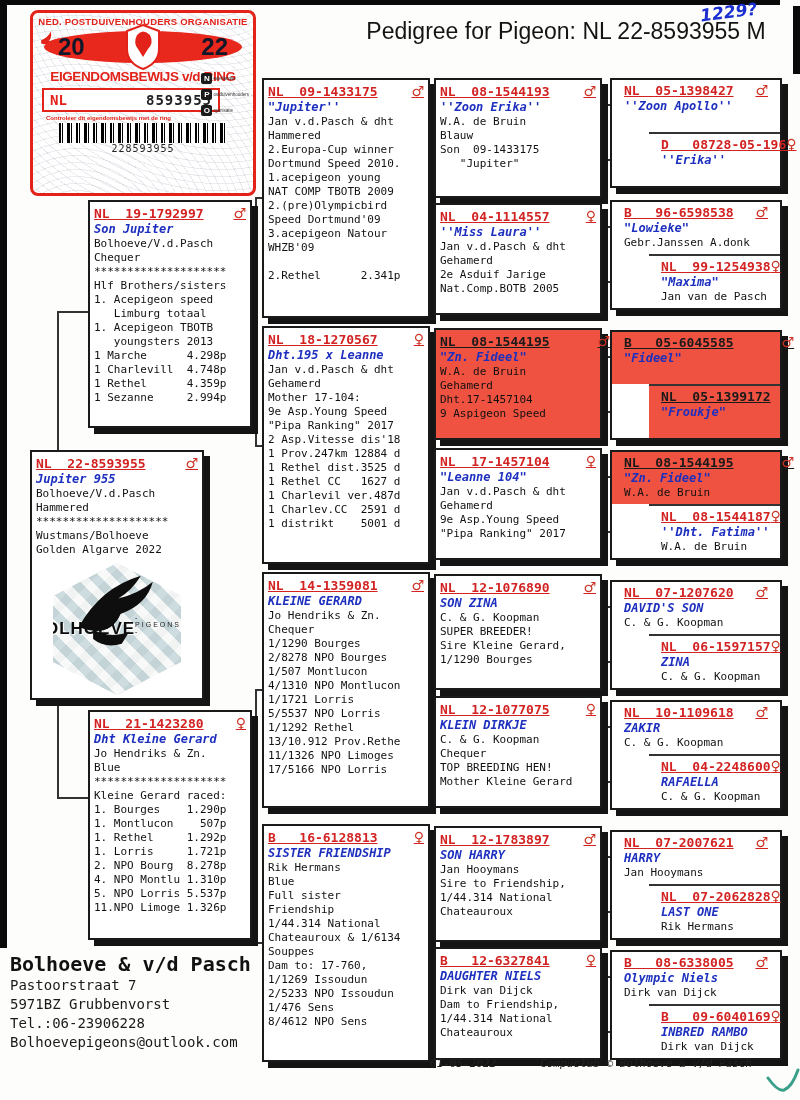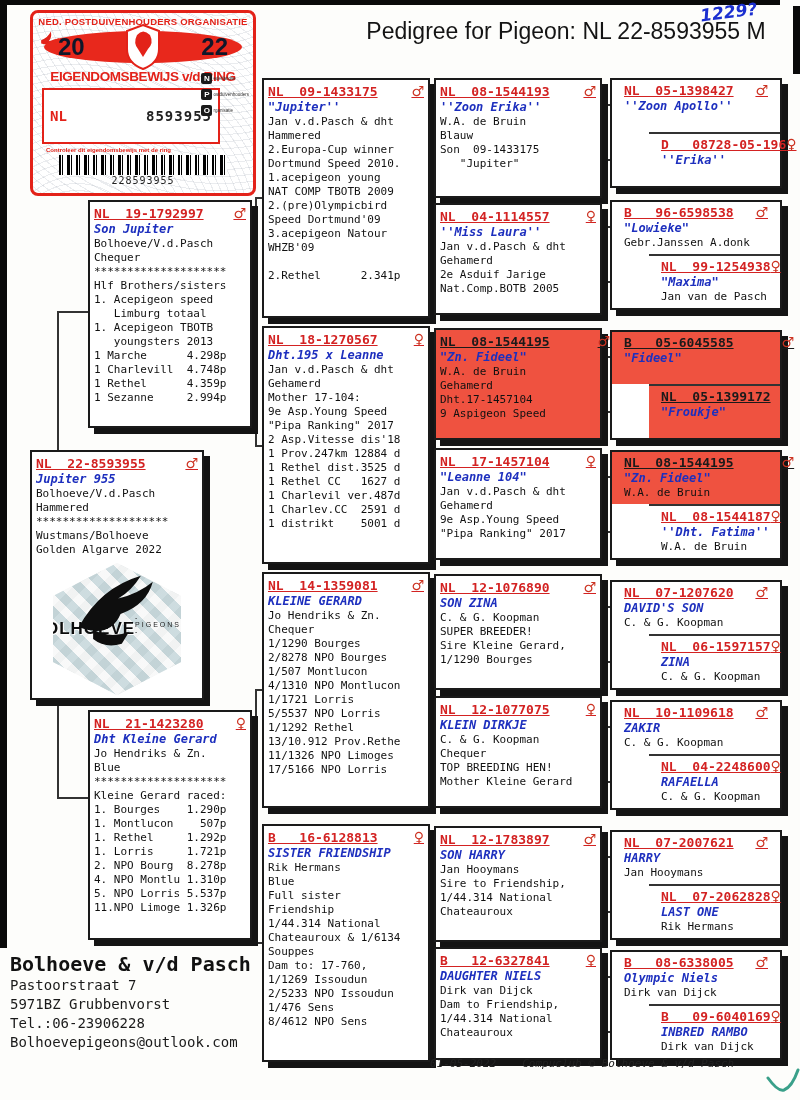--- a/index.html
+++ b/index.html
@@ -38,21 +38,21 @@
   .stamp-org{color:#e32219;font-weight:bold;font-size:9.5px;font-family:"Liberation Sans",sans-serif;
              text-align:center;letter-spacing:.2px;}
   .stamp-band{position:relative;margin:4px 6px 0 6px;height:32px;background:#e8281c;border-radius:50%;
               display:flex;justify-content:space-between;align-items:center;padding:0 14px;}
   .stamp-band span{font-family:"Liberation Sans",sans-serif;font-weight:bold;font-size:24px;color:#0f172a;}
   .stamp-crest{position:absolute;left:50%;top:-8px;transform:translateX(-50%);}
   .stamp-dove{position:absolute;left:6px;top:16px;}
   .stamp-label{color:#e32219;font-weight:bold;font-size:13.5px;font-family:"Liberation Sans",sans-serif;
                text-align:center;margin-top:6px;letter-spacing:-.4px;}
   .ringfield{margin:4px 28px 0 4px;border:2px solid #e32219;background:#fff;height:20px;
-             display:flex;align-items:center;justify-content:space-between;padding:16px 6px;}
+             display:flex;align-items:center;justify-content:space-between;padding:0 6px;}
   .ringfield .cc{color:#e32219;font-weight:bold;font-size:14px;}
   .ringfield .num{color:#222;font-weight:bold;font-size:14px;letter-spacing:1px;}
   .npo{position:absolute;right:4px;top:60px;display:flex;flex-direction:column;gap:5px;}
   .npo-row{display:flex;align-items:center;gap:1px;}
   .npo-badge{width:11px;height:11px;background:#1a1a1a;color:#fff;font-size:8px;font-weight:bold;
              display:flex;align-items:center;justify-content:center;border-radius:2px;
              font-family:"Liberation Sans",sans-serif;}
   .npo-word{font-size:4.5px;color:#333;font-family:"Liberation Sans",sans-serif;}
   .stamp-check{color:#e32219;font-size:6px;font-weight:bold;margin:3px 0 0 8px;
                font-family:"Liberation Sans",sans-serif;}
@@ -69,21 +69,21 @@
             display:flex;justify-content:flex-end;align-items:center;}
   .logo-word{font-family:"Liberation Sans",sans-serif;font-weight:bold;font-size:17px;color:#0c0c0c;
              letter-spacing:1px;text-shadow:1px 1px 0 #fff;}
   .logo-sub{font-family:"Liberation Sans",sans-serif;font-size:7px;color:#222;margin-bottom:10px;
             letter-spacing:2px;}
   .logo-bird{position:absolute;left:4px;top:2px;}
   
   .owner{position:absolute;left:10px;top:952px;z-index:3;}
   .owner-name{font-size:20px;font-weight:bold;color:#111;}
   .owner-line{font-size:14px;line-height:19px;color:#1a1a1a;}
-  .footer{position:absolute;left:430px;top:1057px;width:360px;display:flex;gap:26px;z-index:3;
+  .footer{position:absolute;left:430px;top:1057px;width:360px;display:flex;gap:44px;z-index:3;
           font-size:11px;font-style:italic;color:#222;}
   .greenmark{position:absolute;right:0px;top:1066px;z-index:6;}
 </style>
 </head>
 <body>
 
 <div class="page">
 
   <div class="edge" style="left:0;top:0;width:780px;height:5px"></div>
   <div class="edge" style="left:0;top:0;width:7px;height:948px"></div>

